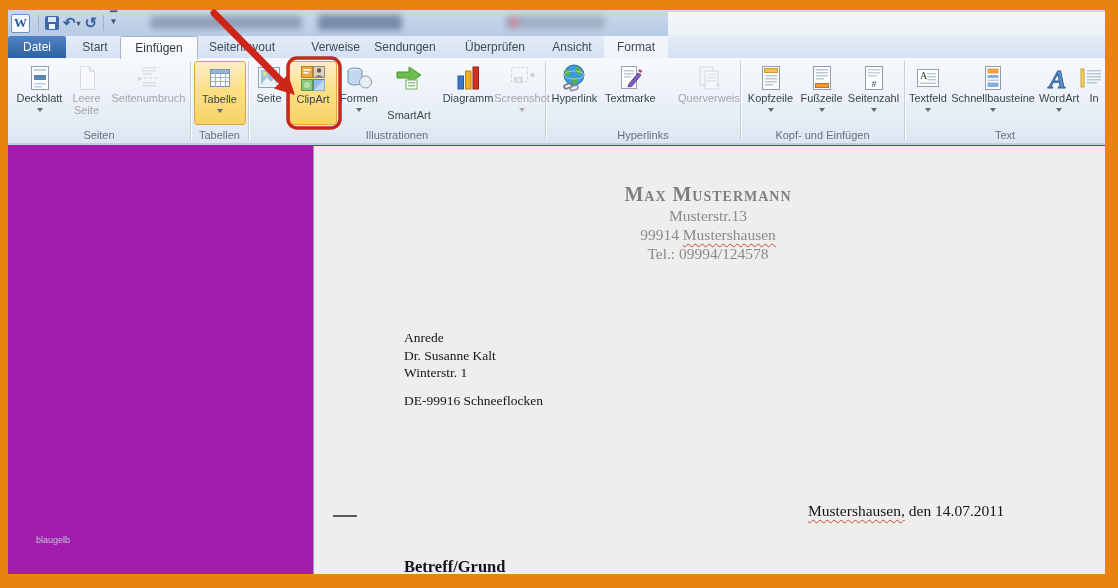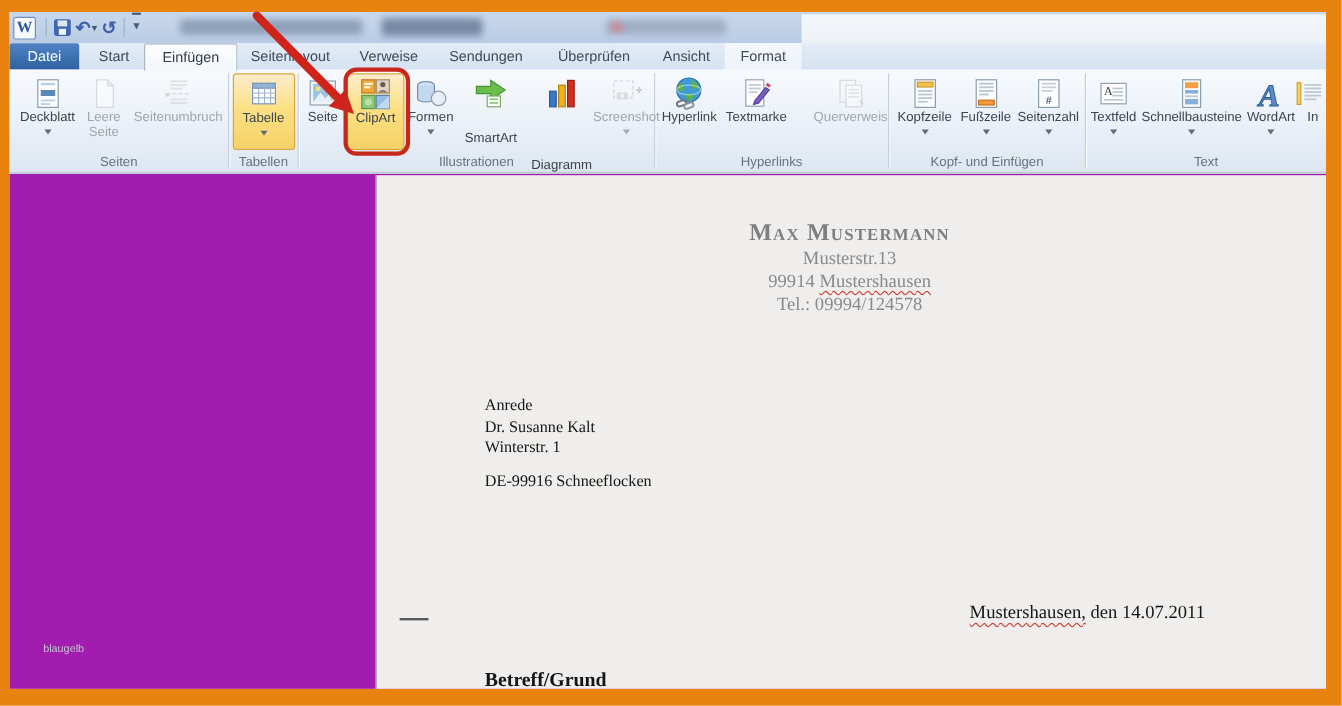--- a/index.html
+++ b/index.html
@@ -113,21 +113,21 @@
     <div class="blur blur2"></div>
     <div class="blur blur3"></div>
     <div class="bildtools">Bildtools</div>
   </div>
 
   <div class="tabrow">
     <div class="tab tab-file" style="left:0;width:58px;">Datei</div>
     <div class="tab" style="left:64px;width:46px;">Start</div>
     <div class="tab tab-active" style="left:112px;width:76px;">Einfügen</div>
     <div class="tab" style="left:190px;width:88px;">Seitenlayout</div>
-    <div class="tab" style="left:280px;width:72px;">Verweise</div>
+    <div class="tab" style="left:280px;width:72px;text-align:right;">Verweise</div>
     <div class="tab" style="left:354px;width:86px;">Sendungen</div>
     <div class="tab" style="left:442px;width:90px;">Überprüfen</div>
     <div class="tab" style="left:534px;width:60px;">Ansicht</div>
     <div class="tab tab-ctx" style="left:596px;width:64px;">Format</div>
   </div>
 
   <div class="ribbon">
 
     <div class="g" style="width:182px;padding-left:5px;">
       <div class="btns">
@@ -219,21 +219,21 @@
         </div>
         <div class="b" style="width:56px;gap:17px;">
           <svg class="ic" viewBox="0 0 30 30">
             <polygon points="3,9 15,9 15,4 27,12 15,20 15,15 3,15" fill="#6cbe4c" stroke="#4a9434"></polygon>
             <rect x="12" y="17" width="11" height="9" fill="#fff" stroke="#7aaa62"></rect>
             <rect x="14" y="19" width="7" height="1.5" fill="#8cc87c"></rect>
               <rect x="14" y="22" width="7" height="1.5" fill="#8cc87c"></rect>
           </svg>
           <span class="bl">SmartArt</span>
         </div>
-        <div class="b" style="width:62px;gap:40px;">
+        <div class="b" style="width:62px;">
           <svg class="ic" viewBox="0 0 30 30">
             <rect x="5" y="13" width="5.5" height="13" fill="#3a78c8" stroke="#275a9c"></rect>
             <rect x="12.5" y="8" width="5.5" height="18" fill="#f0b020" stroke="#b88210"></rect>
             <rect x="20" y="4" width="5.5" height="22" fill="#d03020" stroke="#9a2014"></rect>
           </svg>
           <span class="bl">Diagramm</span>
         </div>
         <div class="b dis" style="width:46px;">
           <svg class="ic" viewBox="0 0 30 30">
             <rect x="4.5" y="4.5" width="16" height="14" fill="none" stroke="#a8aeb6" stroke-dasharray="3 2"></rect>

